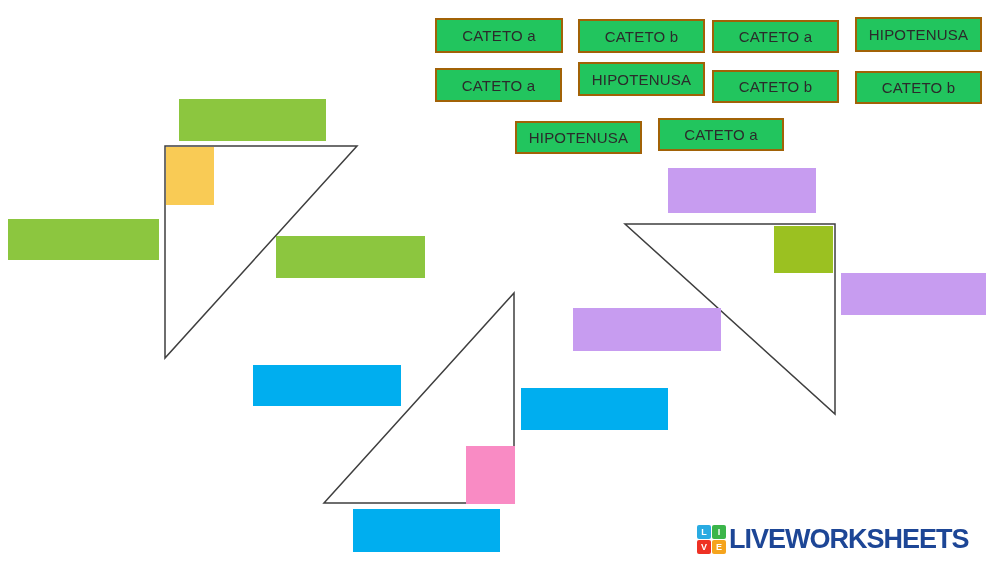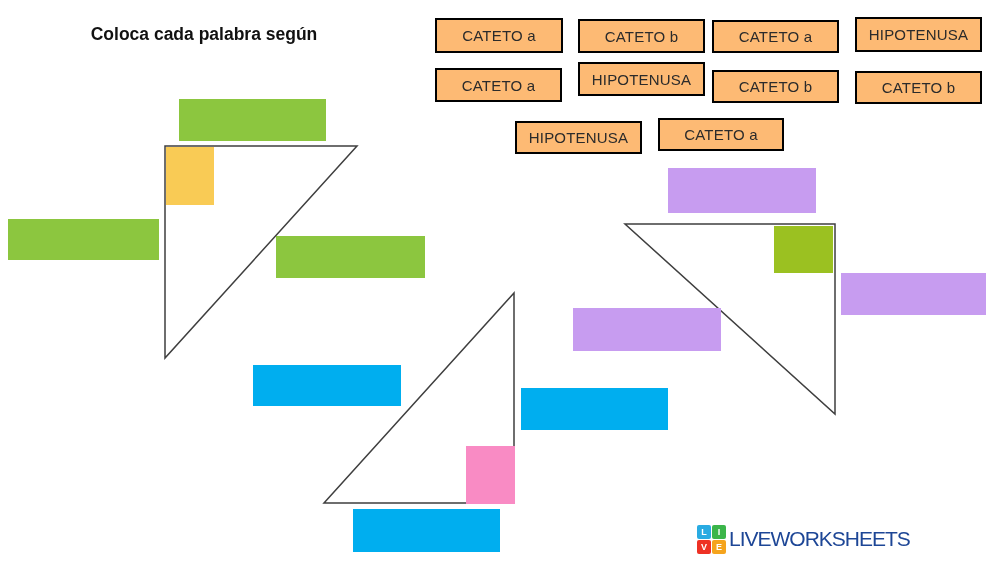--- a/index.html
+++ b/index.html
@@ -3,41 +3,40 @@
 <meta charset="utf-8">
 <style>
   html,body{margin:0;padding:0;}
   body{font-family:"Liberation Sans",sans-serif;background:#ffffff;}
   #stage{position:relative;width:1000px;height:562px;background:#ffffff;overflow:hidden;}
 
   .heading{position:absolute;left:18px;top:22px;width:372px;text-align:center;
     font-weight:bold;font-size:17.5px;line-height:25px;color:#111111;}
 
   .word-box{position:absolute;display:flex;align-items:center;justify-content:center;
-    background:#fdba74;border:2px solid #000000;box-sizing:border-box;
+    background:#22c55e;border:2px solid #a16207;box-sizing:border-box;
     font-size:15px;color:#2b2b2b;letter-spacing:0.2px;cursor:grab;}
 
   .zone{position:absolute;}
 
   .tri{position:absolute;}
 
   .logo{position:absolute;left:697px;top:524px;display:flex;align-items:center;cursor:pointer;}
   .logo-grid{display:grid;grid-template-columns:14px 14px;grid-template-rows:14px 14px;
     gap:1px;margin-right:3px;}
   .logo-cell{display:flex;align-items:center;justify-content:center;
     color:#ffffff;font-size:9px;font-weight:bold;border-radius:2px;}
-  .logo-text{font-size:21px;font-weight:400;letter-spacing:-1px;line-height:30px;}
+  .logo-text{font-size:27px;font-weight:700;letter-spacing:-1px;line-height:30px;}
 </style>
 </head>
 <body>
 
 <div id="stage">
 
   <div class="heading">
-    <div>Coloca cada palabra según</div>
   </div>
 
   <div class="word-box" style="left:435px;top:18px;width:128px;height:35px;">CATETO a</div>
   <div class="word-box" style="left:578px;top:19px;width:127px;height:34px;">CATETO b</div>
   <div class="word-box" style="left:712px;top:20px;width:127px;height:33px;">CATETO a</div>
   <div class="word-box" style="left:855px;top:17px;width:127px;height:35px;">HIPOTENUSA</div>
   <div class="word-box" style="left:435px;top:68px;width:127px;height:34px;">CATETO a</div>
   <div class="word-box" style="left:578px;top:62px;width:127px;height:34px;">HIPOTENUSA</div>
   <div class="word-box" style="left:712px;top:70px;width:127px;height:33px;">CATETO b</div>
   <div class="word-box" style="left:855px;top:71px;width:127px;height:33px;">CATETO b</div>

